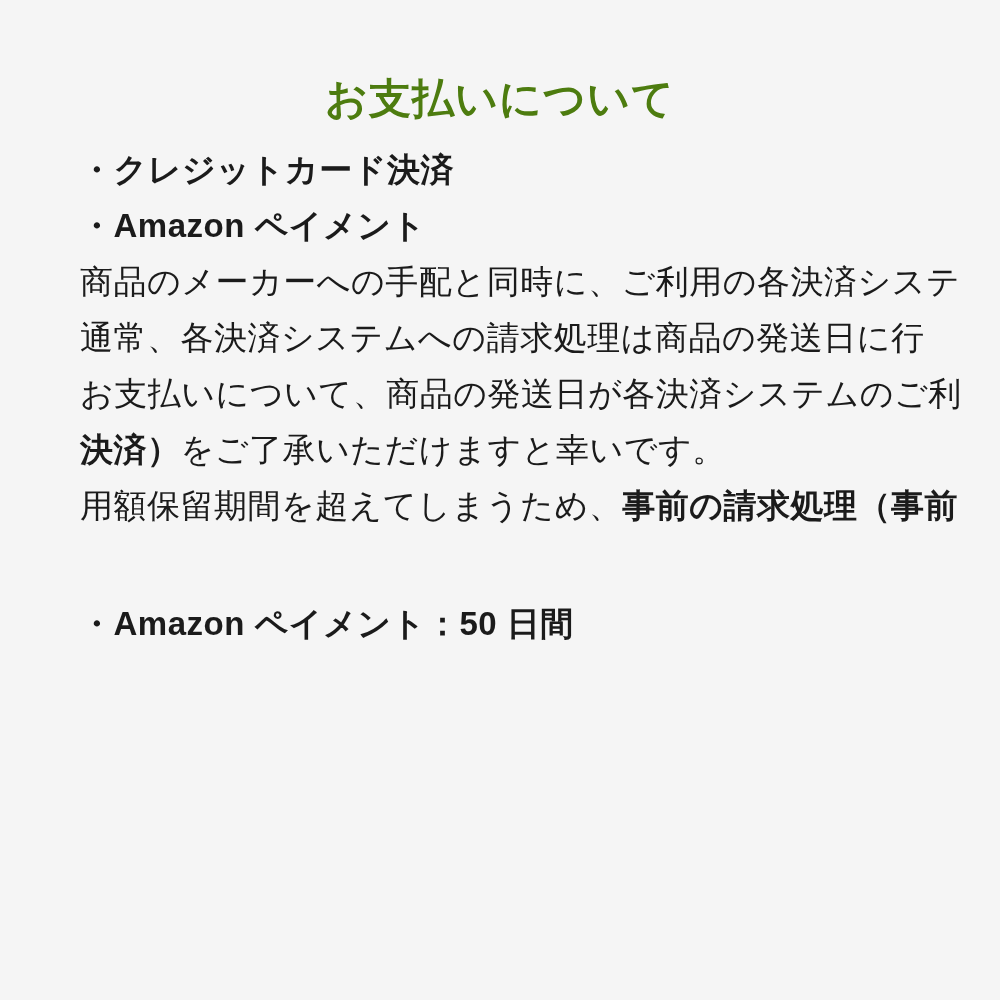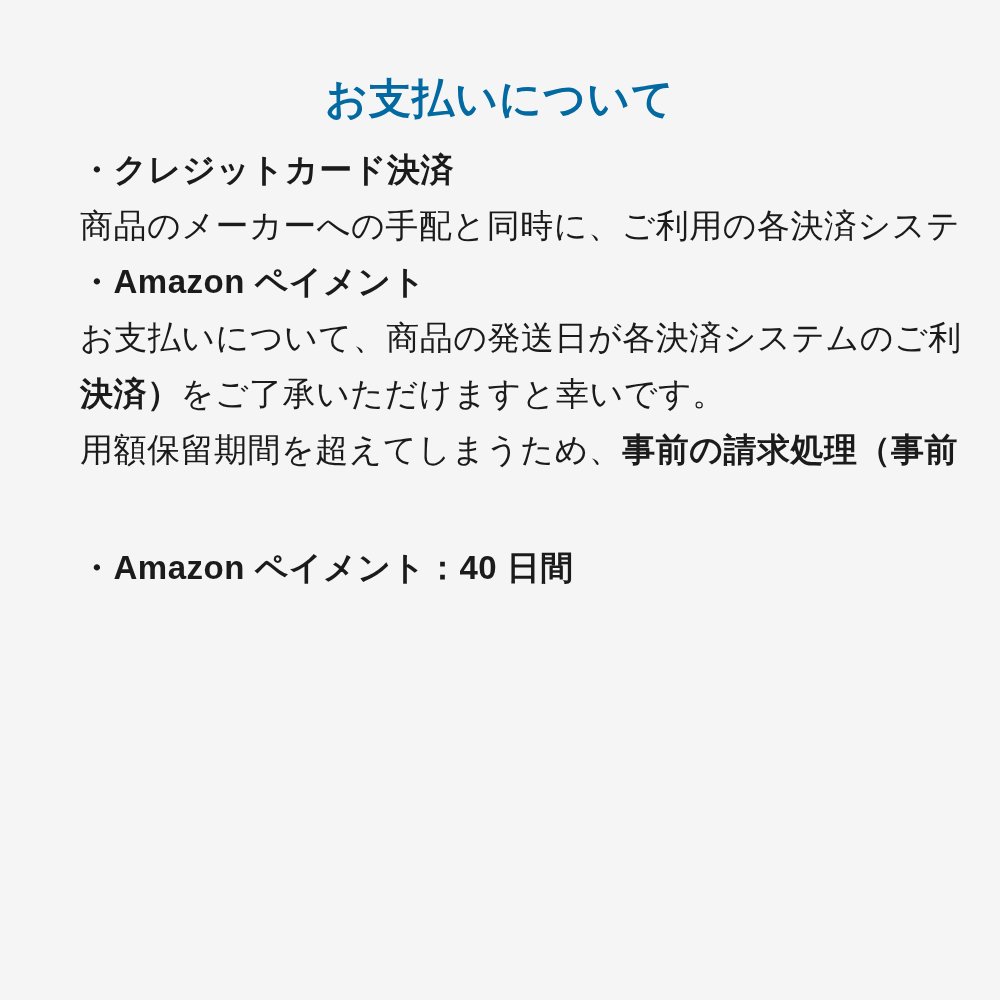--- a/index.html
+++ b/index.html
@@ -42,53 +42,56 @@
   }
   .spacer {
     height: 62px;
   }
 </style>
 </head>
 <body style="background: rgb(245, 245, 245); color: rgb(27, 27, 27);">
 
 <div class="canvas">
 
-  <h1 class="page-title" style="color: #0369a1;">お支払いについて</h1>
+  <h1 class="page-title" style="color: #4d7c0f;">お支払いについて</h1>
 
   <div class="body-text">
 
 
     <div class="line">
       <span class="b">・クレジットカード決済</span>
     </div>
 
     <div class="line">
+      <span class="b">・Amazon ペイメント</span>
+    </div>
+
+    <div class="line">
       <span>商品のメーカーへの手配と同時に、ご利用の各決済システ</span>
     </div>
 
+
     <div class="line">
-      <span class="b">・Amazon ペイメント</span>
+      <span>通常、各決済システムへの請求処理は商品の発送日に行</span>
     </div>
-
-
 
     <div class="line">
       <span>お支払いについて、商品の発送日が各決済システムのご利</span>
     </div>
 
     <div class="line">
       <span class="b">決済）</span><span>をご了承いただけますと幸いです。</span>
     </div>
 
     <div class="line">
       <span>用額保留期間を超えてしまうため、</span><span class="b">事前の請求処理（事前</span>
     </div>
 
     <div class="spacer"></div>
 
 
 
     <div class="line">
-      <span class="b">・Amazon ペイメント：40 日間</span>
+      <span class="b">・Amazon ペイメント：50 日間</span>
     </div>
 
   </div>
 </div>
 
 </body></html>

